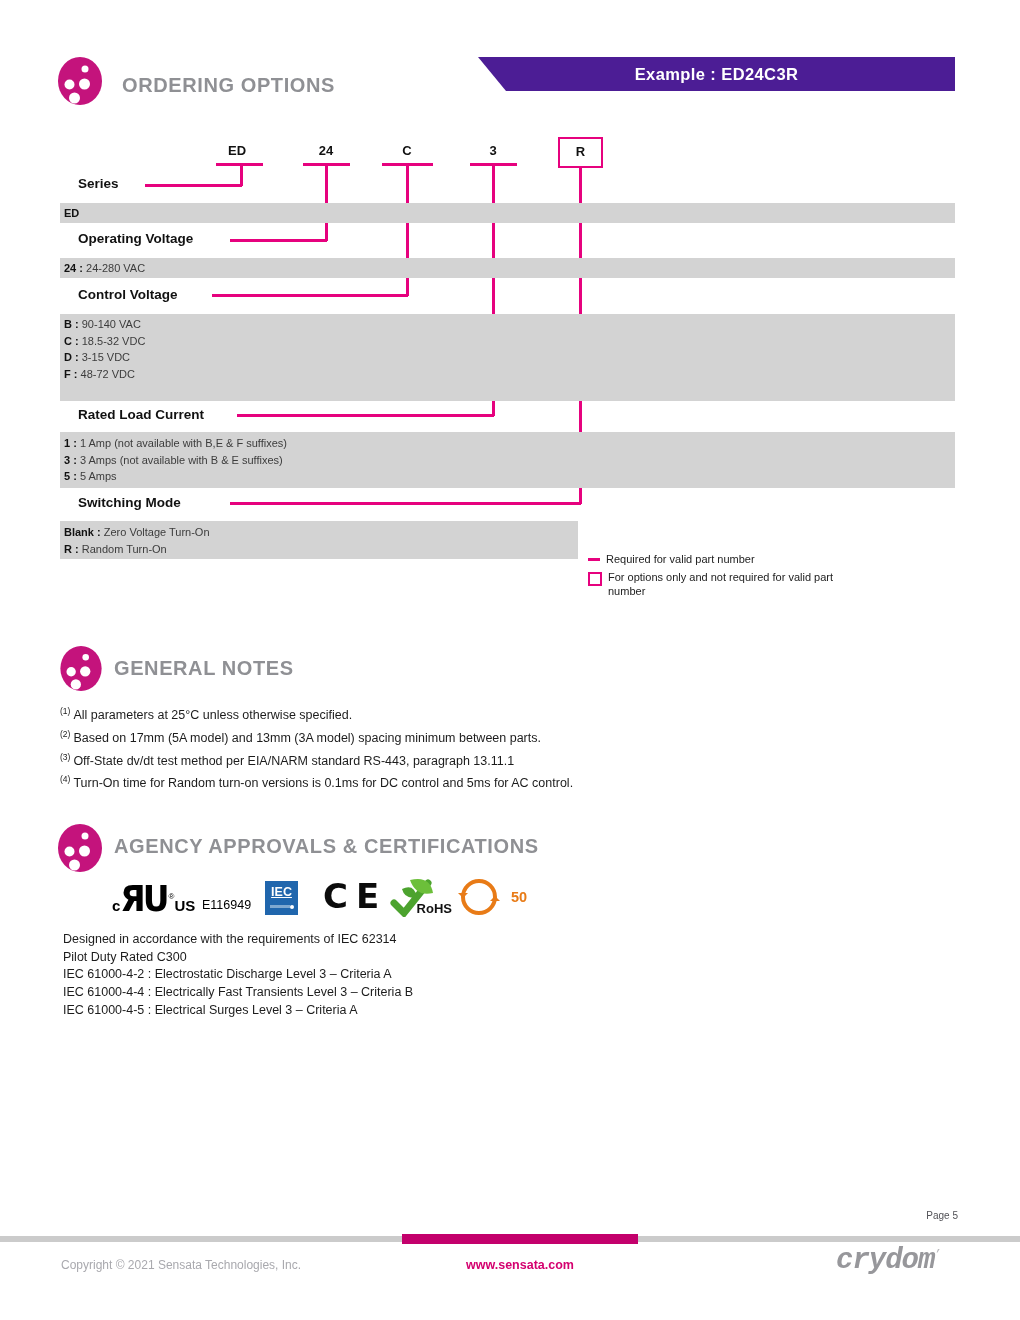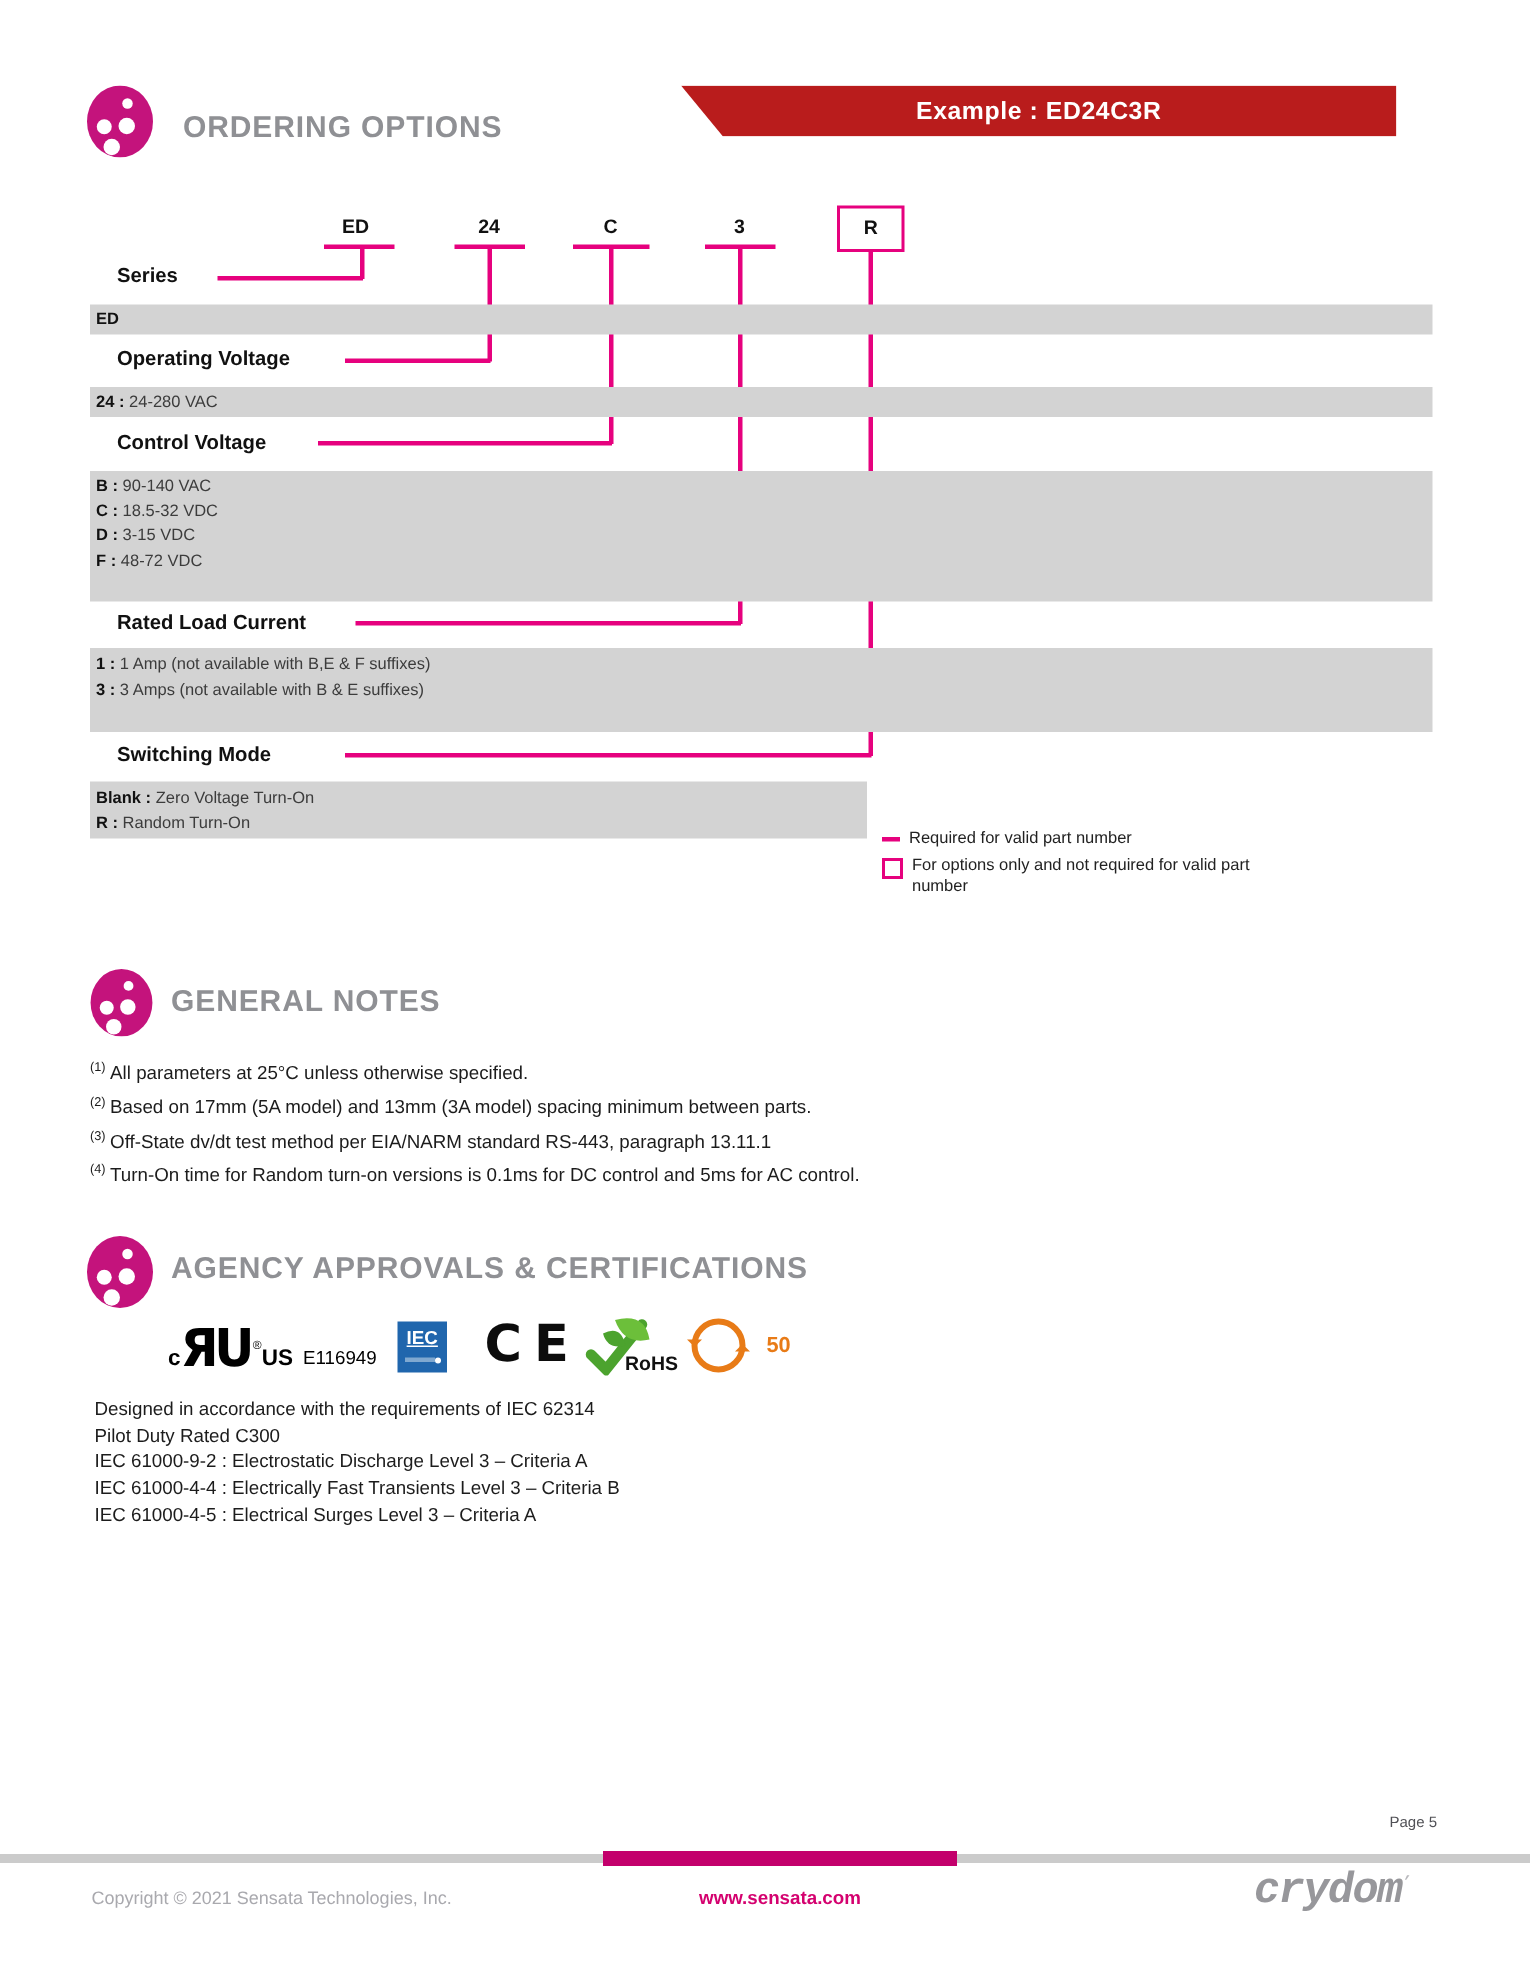--- a/index.html
+++ b/index.html
@@ -6,21 +6,21 @@
   #page{position:relative;width:1020px;height:1320px;background:#ffffff;overflow:hidden;
         font-family:"Liberation Sans", sans-serif;color:#1a1a1a;}
 
   
   .dot-icon{position:absolute;}
 
   
   .sec-title{position:absolute;font-size:20px;font-weight:bold;color:#8f9094;letter-spacing:.6px;}
 
   
-  .banner{position:absolute;left:454px;top:57px;width:477px;height:34px;background:#b91c1c;
+  .banner{position:absolute;left:478px;top:57px;width:477px;height:34px;background:#4c1d95;
           clip-path:polygon(0 0,100% 0,100% 100%,28px 100%);}
   .banner span{display:block;text-align:center;line-height:34px;color:#ffffff;
                font-size:16.5px;font-weight:bold;letter-spacing:.4px;}
 
   
   .code{position:absolute;width:50px;top:143px;text-align:center;font-size:13px;font-weight:bold;color:#111;}
   .rbox{position:absolute;left:558px;top:137px;width:45px;height:31px;border:2.5px solid #e6017e;
         background:#fff;box-sizing:border-box;}
   .rbox span{display:block;text-align:center;line-height:26px;font-size:13px;font-weight:bold;color:#111;}
 
@@ -152,20 +152,21 @@
     <span class="brow"><b><span>B</span><span> : </span></b><span>90-140 VAC</span></span>
     <span class="brow"><b><span>C</span><span> : </span></b><span>18.5-32 VDC</span></span>
     <span class="brow"><b><span>D</span><span> : </span></b><span>3-15 VDC</span></span>
     <span class="brow"><b><span>F</span><span> : </span></b><span>48-72 VDC</span></span>
   </div>
 
   <div class="lbl" style="top:407px;">Rated Load Current</div>
   <div class="bar" style="top:432px;height:56px;padding-top:3px;">
     <span class="brow"><b><span>1</span><span> : </span></b><span>1 Amp (not available with B,E &amp; F suffixes)</span></span>
     <span class="brow"><b><span>3</span><span> : </span></b><span>3 Amps (not available with B &amp; E suffixes)</span></span>
+    <span class="brow"><b><span>5</span><span> : </span></b><span>5 Amps</span></span>
   </div>
 
   <div class="lbl" style="top:495px;">Switching Mode</div>
   <div class="bar" style="top:521px;height:38px;width:518px;padding-top:3px;">
     <span class="brow"><b><span>Blank</span><span> : </span></b><span>Zero Voltage Turn-On</span></span>
     <span class="brow"><b><span>R</span><span> : </span></b><span>Random Turn-On</span></span>
   </div>
 
   <div class="legend">
     <div class="leg-row">
@@ -232,21 +233,21 @@
     <span class="txt">RoHS</span>
   </div>
 
   <div class="c50">
     <span>50</span>
   </div>
 
   <div class="certs">
     <div>Designed in accordance with the requirements of IEC 62314</div>
     <div>Pilot Duty Rated C300</div>
-    <div>IEC 61000-9-2 : Electrostatic Discharge Level 3 – Criteria A</div>
+    <div>IEC 61000-4-2 : Electrostatic Discharge Level 3 – Criteria A</div>
     <div>IEC 61000-4-4 : Electrically Fast Transients Level 3 – Criteria B</div>
     <div>IEC 61000-4-5 : Electrical Surges Level 3 – Criteria A</div>
   </div>
 
   <div class="pagenum">Page 5</div>
   <div class="f-gray"></div>
   <div class="f-mag"></div>
   <div class="f-copy">Copyright © 2021 Sensata Technologies, Inc.</div>
   <div class="f-web">www.sensata.com</div>
   <div class="f-brand"><span>crydom</span><sup>’</sup></div>

